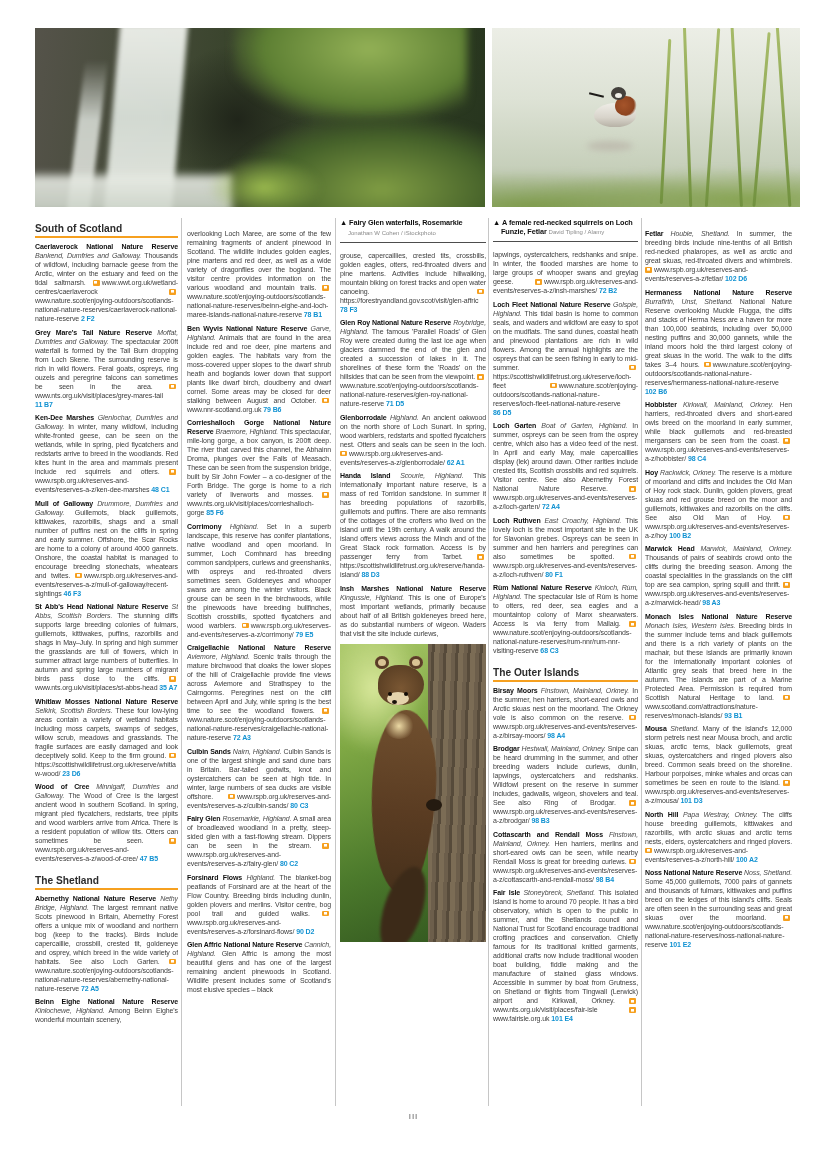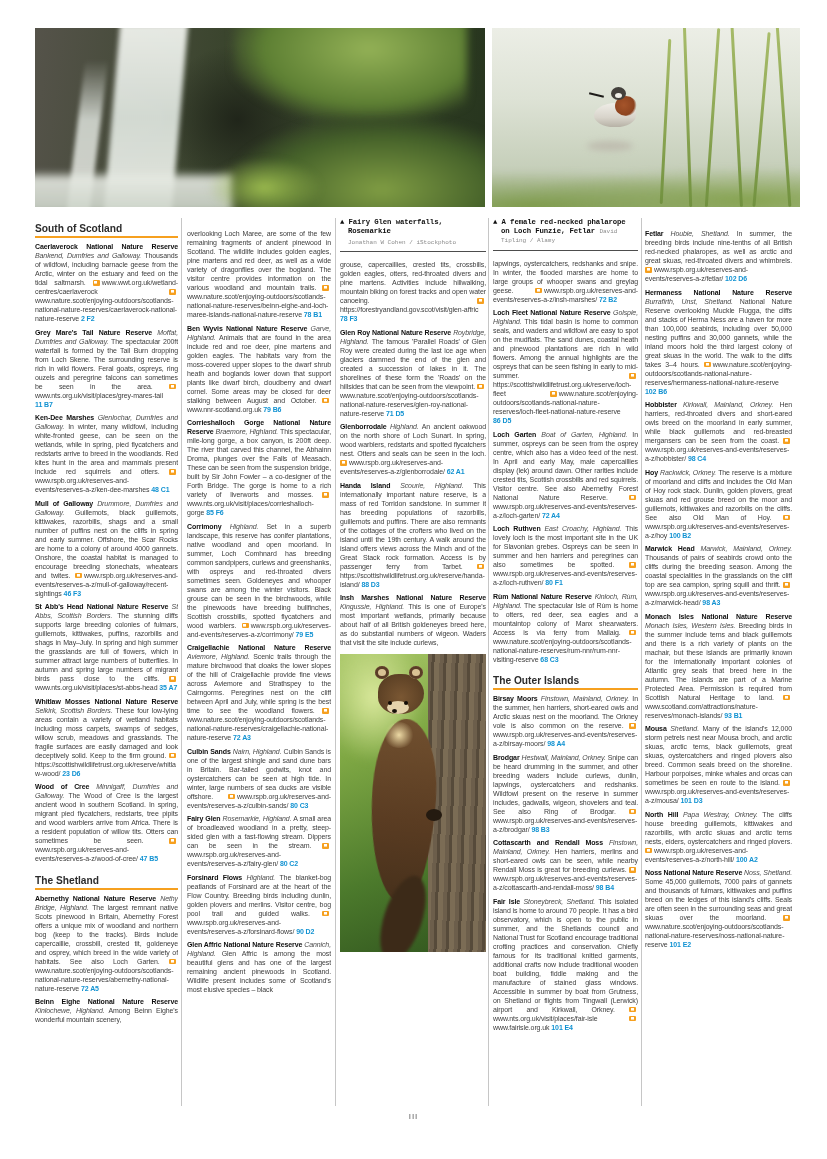--- a/index.html
+++ b/index.html
@@ -67,21 +67,21 @@
   .col > p.entry:first-child{margin-top:13px;}
   b.t{color:#0f0f0f;}
   i.loc{color:#4a4a4a;}
   b.ref{color:#1192d2;white-space:nowrap;}
   .lk{overflow-wrap:anywhere;}
   .lico{display:inline-block;width:7px;height:5.5px;border-radius:1px;margin-right:2px;vertical-align:-0.5px;
         background:linear-gradient(#fff,#fff) 50% 40%/3.4px 2.6px no-repeat,#f6a01f;}
   h2.sec{font-size:10.2px;font-weight:bold;color:#2c2c2c;letter-spacing:0;border-bottom:2px solid #f6a01f;
          padding:0 0 2px;margin:7px 0 4px;line-height:11px;text-align:left;flex:0 0 auto;}
   .cap{border-bottom:1.5px solid #4d4d4d;padding:2px 0 4px;margin:0 0 8px;text-align:left;flex:0 0 auto;}
-  .capb{padding-left:8px;text-indent:-8px;font-size:7.3px;line-height:9.2px;color:#0f0f0f;font-family:Liberation Mono, monospace;}
+  .capb{padding-left:8px;text-indent:-8px;font-size:7.3px;line-height:9.2px;color:#0f0f0f;}
   .credit{font-size:6px;color:#8a8a8a;font-weight:normal;letter-spacing:0;}
   .credit.blk{display:block;text-indent:0;margin-top:1.5px;}
   .push{margin-top:auto;}
   .pageno{position:absolute;left:0;width:827px;top:1112px;text-align:center;
           font-size:8px;color:#5a5a5a;letter-spacing:1px;}
 </style>
 </head>
 <body>
 
 <div class="page">
@@ -161,21 +161,21 @@
         <div class="mt-nose"></div>
         <div class="mt-paw"></div>
         <div class="mt-ear" style="left: 24%;"></div>
         <div class="mt-ear" style="left: 47%;"></div>
         <div class="mt-eye1" style="position: absolute; left: 33%; top: 16%;"></div>
         <div class="mt-eye2" style="position: absolute; left: 44%; top: 16%;"></div>
       </div>
     </div>
   <div class="col c3">
       <div class="cap">
-        <div class="capb"><span>▲ </span><b>A female red-necked phalarope on Loch Funzie, Fetlar</b> <span class="credit">David Tipling / Alamy</span></div>
+        <div class="capb"><span>▲ </span><b>A female red-necked squirrels on Loch Funzie, Fetlar</b> <span class="credit">David Tipling / Alamy</span></div>
       </div>
       <p class="entry"><span>lapwings, oystercatchers, redshanks and snipe. In winter, the flooded marshes are home to large groups of whooper swans and greylag geese.</span> <span class="lk"><span class="lico"></span><span>www.rspb.org.uk/reserves-and-events/reserves-a-z/insh-marshes/</span></span> <b class="ref">72 B2</b> </p>
       <p class="entry"><b class="t">Loch Fleet National Nature Reserve</b> <i class="loc">Golspie, Highland.</i> <span>This tidal basin is home to common seals, and waders and wildfowl are easy to spot on the mudflats. The sand dunes, coastal heath and pinewood plantations are rich in wild flowers. Among the annual highlights are the ospreys that can be seen fishing in early to mid-summer.</span> <span class="lk"><span class="lico"></span><span>https://scottishwildlifetrust.org.uk/reserve/loch-fleet</span></span> <span class="lk"><span class="lico"></span><span>www.nature.scot/enjoying-outdoors/scotlands-national-nature-reserves/loch-fleet-national-nature-reserve</span></span> <b class="ref">86 D5</b> </p>
       <p class="entry"><b class="t">Loch Garten</b> <i class="loc">Boat of Garten, Highland.</i> <span>In summer, ospreys can be seen from the osprey centre, which also has a video feed of the nest. In April and early May, male capercaillies display (lek) around dawn. Other rarities include crested tits, Scottish crossbills and red squirrels. Visitor centre. See also Abernethy Forest National Nature Reserve.</span> <span class="lk"><span class="lico"></span><span>www.rspb.org.uk/reserves-and-events/reserves-a-z/loch-garten/</span></span> <b class="ref">72 A4</b> </p>
       <p class="entry"><b class="t">Loch Ruthven</b> <i class="loc">East Croachy, Highland.</i> <span>This lovely loch is the most important site in the UK for Slavonian grebes. Ospreys can be seen in summer and hen harriers and peregrines can also sometimes be spotted.</span> <span class="lk"><span class="lico"></span><span>www.rspb.org.uk/reserves-and-events/reserves-a-z/loch-ruthven/</span></span> <b class="ref">80 F1</b> </p>
       <p class="entry"><b class="t">Rùm National Nature Reserve</b> <i class="loc">Kinloch, Rùm, Highland.</i> <span>The spectacular Isle of Rùm is home to otters, red deer, sea eagles and a mountaintop colony of Manx shearwaters. Access is via ferry from Mallaig.</span> <span class="lk"><span class="lico"></span><span>www.nature.scot/enjoying-outdoors/scotlands-national-nature-reserves/rum-nnr/rum-nnr-visiting-reserve</span></span> <b class="ref">68 C3</b> </p>
       <h2 class="sec">The Outer Islands</h2>
       <p class="entry"><b class="t">Birsay Moors</b> <i class="loc">Finstown, Mainland, Orkney.</i> <span>In the summer, hen harriers, short-eared owls and Arctic skuas nest on the moorland. The Orkney vole is also common on the reserve.</span> <span class="lk"><span class="lico"></span><span>www.rspb.org.uk/reserves-and-events/reserves-a-z/birsay-moors/</span></span> <b class="ref">98 A4</b> </p>
       <p class="entry"><b class="t">Brodgar</b> <i class="loc">Hestwall, Mainland, Orkney.</i> <span>Snipe can be heard drumming in the summer, and other breeding waders include curlews, dunlin, lapwings, oystercatchers and redshanks. Wildfowl present on the reserve in summer includes, gadwalls, wigeon, shovelers and teal. See also Ring of Brodgar.</span> <span class="lk"><span class="lico"></span><span>www.rspb.org.uk/reserves-and-events/reserves-a-z/brodgar/</span></span> <b class="ref">98 B3</b> </p>
       <p class="entry"><b class="t">Cottascarth and Rendall Moss</b> <i class="loc">Finstown, Mainland, Orkney.</i> <span>Hen harriers, merlins and short-eared owls can be seen, while nearby Rendall Moss is great for breeding curlews.</span> <span class="lk"><span class="lico"></span><span>www.rspb.org.uk/reserves-and-events/reserves-a-z/cottascarth-and-rendall-moss/</span></span> <b class="ref">98 B4</b> </p>

